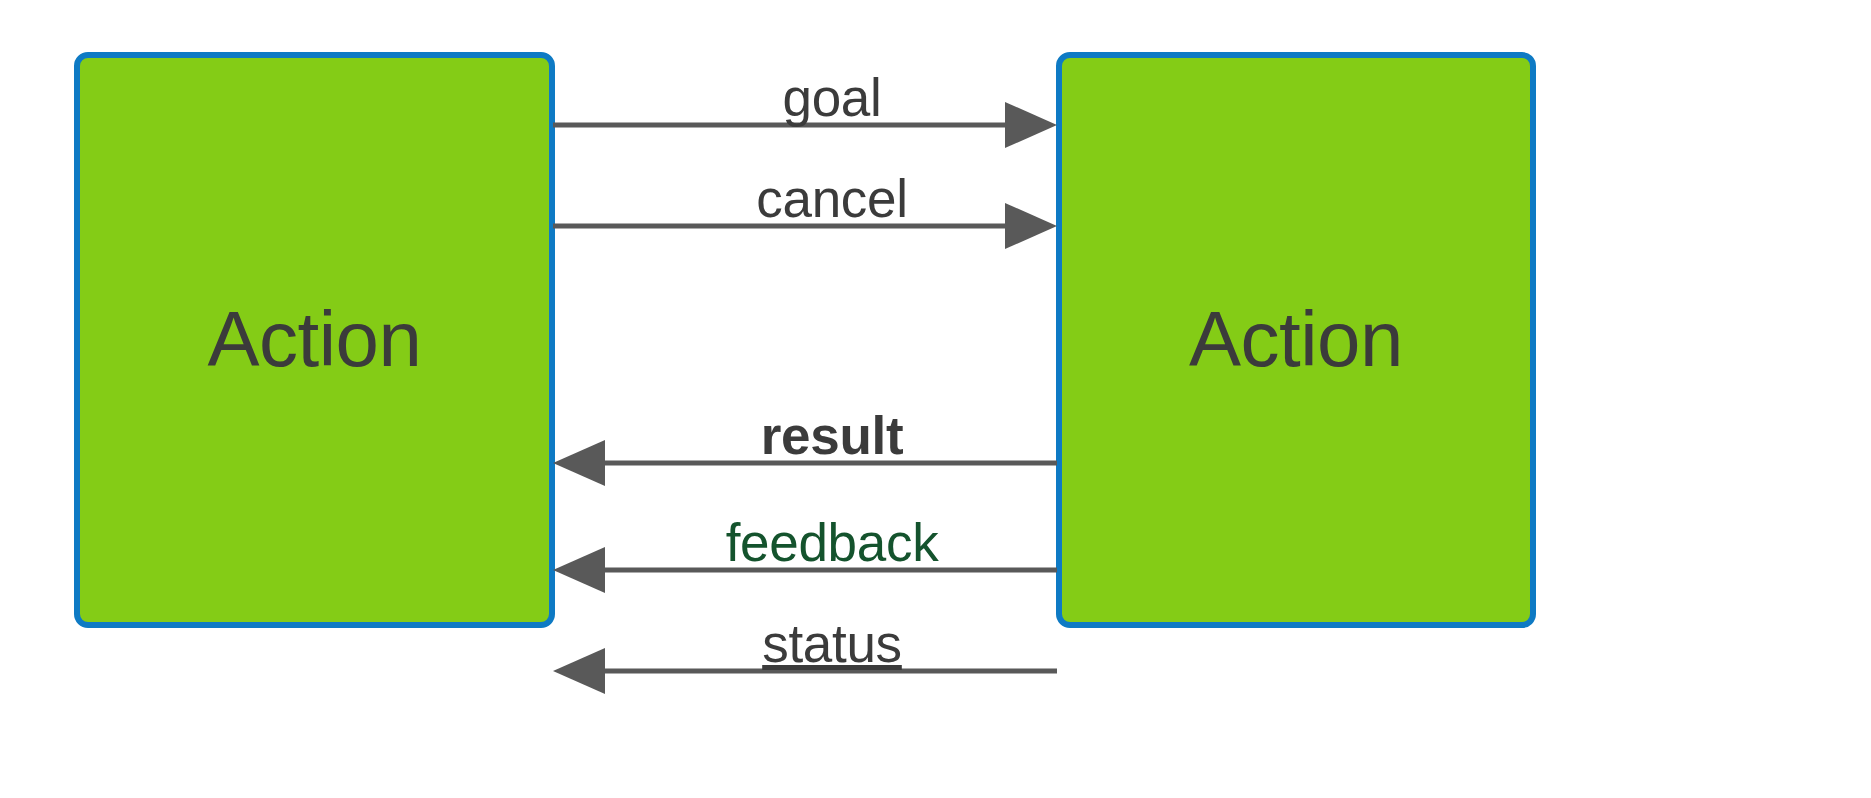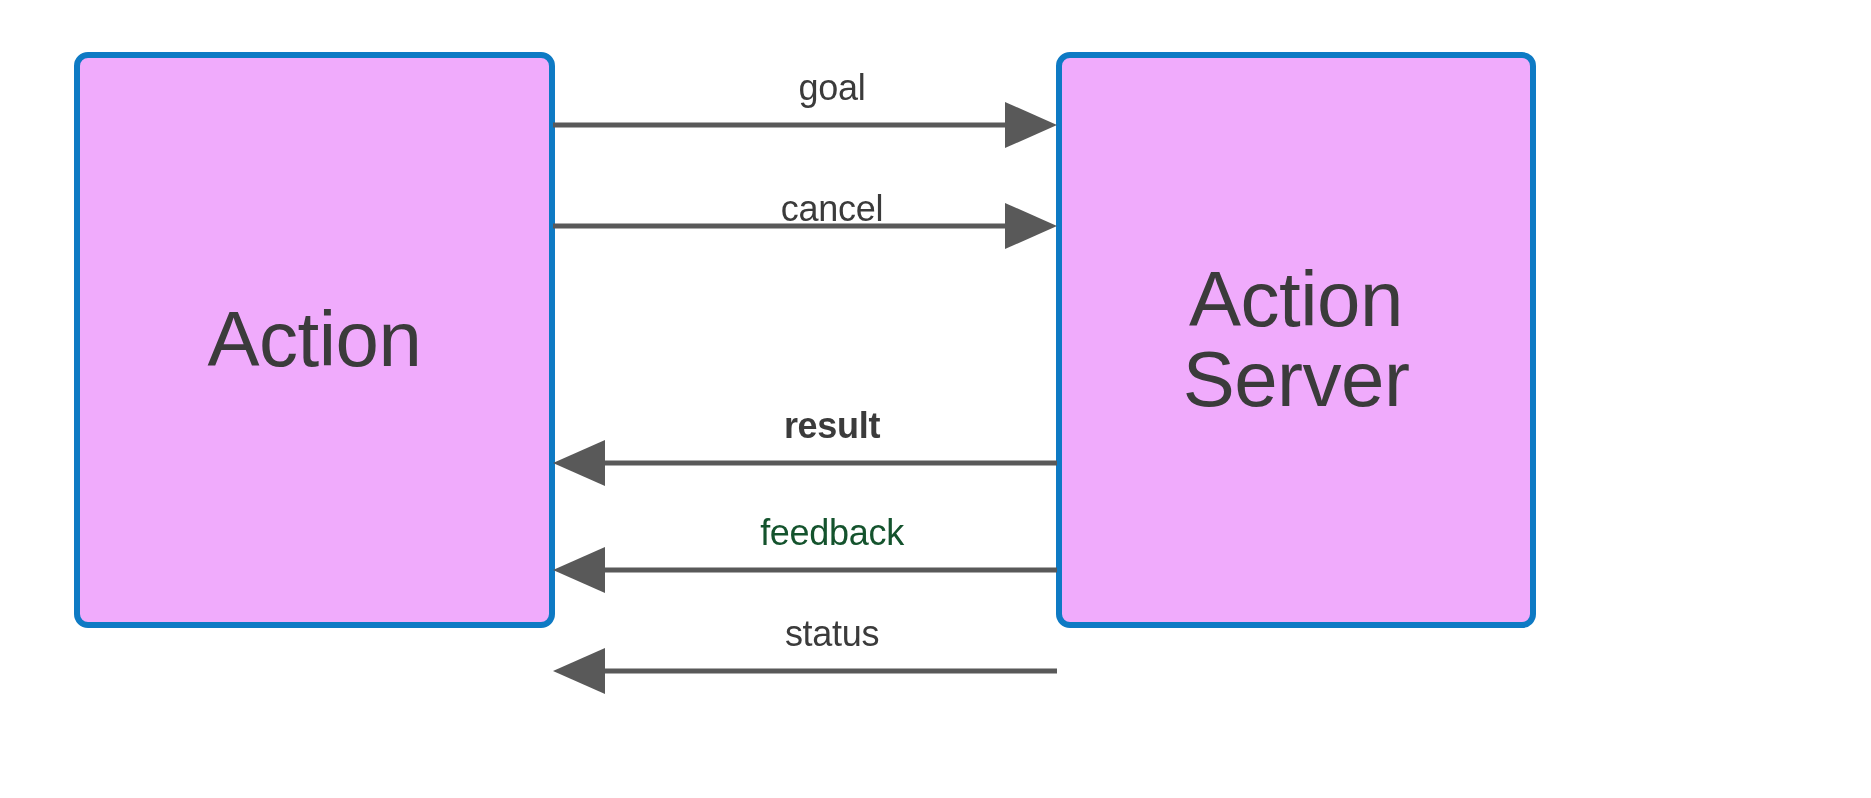--- a/index.html
+++ b/index.html
@@ -11,78 +11,77 @@
     position: relative;
     width: 1871px;
     height: 798px;
     background: #ffffff;
     font-family: "Liberation Sans", sans-serif;
     overflow: hidden;
   }
   .node-box {
     position: absolute;
     box-sizing: border-box;
-    background: #f0abfc;
+    background: #84cc16;
     border: 6px solid #0e7ac4;
     border-radius: 14px;
     display: flex;
     flex-direction: column;
     align-items: center;
     justify-content: center;
     color: #3b3b3b;
   }
   .node-line {
     font-size: 78px;
     line-height: 1.02;
     letter-spacing: -0.5px;
     white-space: nowrap;
   }
   #box-client { left: 74px;   top: 52px; width: 481px;  height: 576px; }
   #box-server { left: 1056px; top: 52px; width: 480px;  height: 576px; }
   .flow-label {
     position: absolute;
-    font-size: 36px;
+    font-size: 53px;
     color: #3b3b3b;
     white-space: nowrap;
     transform: translateX(-50%);
     letter-spacing: -0.3px;
     text-align: center;
   }
   .flow-svg { position: absolute; left: 0; top: 0; overflow: visible; }
 </style>
 </head>
 <body>
 
 <div id="canvas">
 
   <div class="node-box" id="box-client">
     <div class="node-line">Action</div>
   </div>
 
   <div class="node-box" id="box-server">
     <div class="node-line">Action</div>
-    <div class="node-line">Server</div>
   </div>
 
   <svg class="flow-svg" width="1871" height="798">
     <g id="arrow-layer">
         <line x1="553" y1="125" x2="1009" y2="125" stroke="#595959" stroke-width="5"></line>
         <polygon points="1057,125 1005,102 1005,148" fill="#595959"></polygon>
         <line x1="553" y1="226" x2="1009" y2="226" stroke="#595959" stroke-width="5"></line>
         <polygon points="1057,226 1005,203 1005,249" fill="#595959"></polygon>
         <line x1="1057" y1="463" x2="601" y2="463" stroke="#595959" stroke-width="5"></line>
         <polygon points="553,463 605,440 605,486" fill="#595959"></polygon>
         <line x1="1057" y1="570" x2="601" y2="570" stroke="#595959" stroke-width="5"></line>
         <polygon points="553,570 605,547 605,593" fill="#595959"></polygon>
         <line x1="1057" y1="671" x2="601" y2="671" stroke="#595959" stroke-width="5"></line>
         <polygon points="553,671 605,648 605,694" fill="#595959"></polygon>
       </g>
   </svg>
 
   <div id="label-layer">
       <div class="flow-label" style="left: 832px; top: 67px; color: rgb(59, 59, 59);">goal</div>
-      <div class="flow-label" style="left: 832px; top: 168px; color: rgb(59, 59, 59); margin-top: 20px;">cancel</div>
+      <div class="flow-label" style="left: 832px; top: 168px; color: rgb(59, 59, 59);">cancel</div>
       <div class="flow-label" style="left: 832px; top: 405px; color: rgb(59, 59, 59); font-weight: bold;">result</div>
       <div class="flow-label" style="left: 832px; top: 512px; color: #14532d;">feedback</div>
-      <div class="flow-label" style="left: 832px; top: 613px; color: rgb(59, 59, 59);">status</div>
+      <div class="flow-label" style="left: 832px; top: 613px; color: rgb(59, 59, 59); text-decoration: underline;">status</div>
     </div>
 
 </div>
 
 </body></html>

